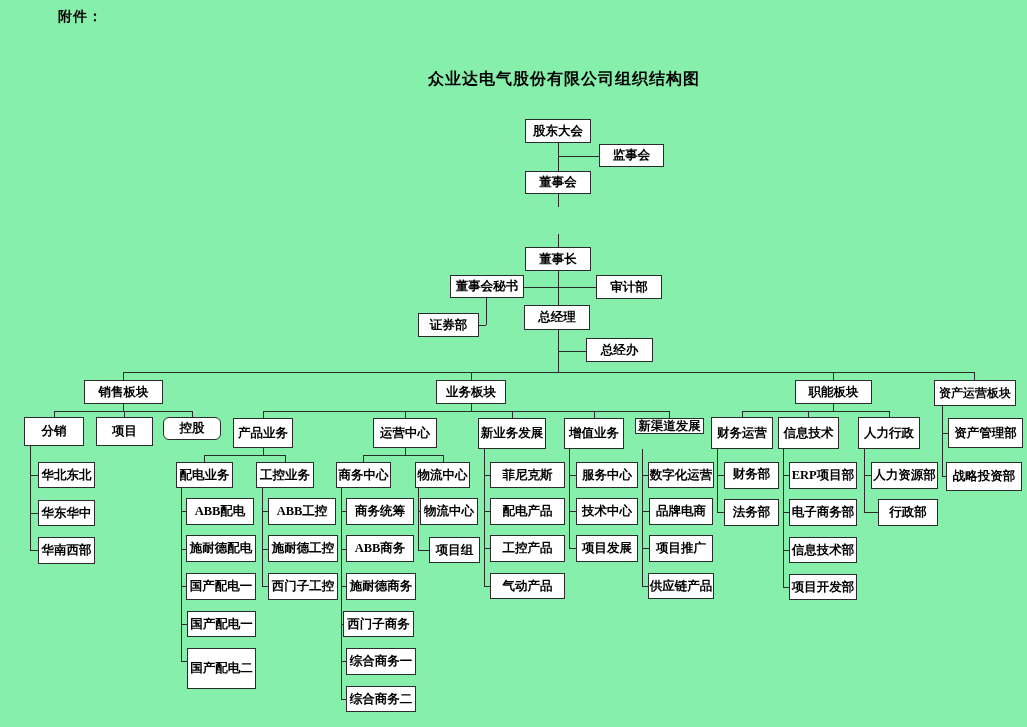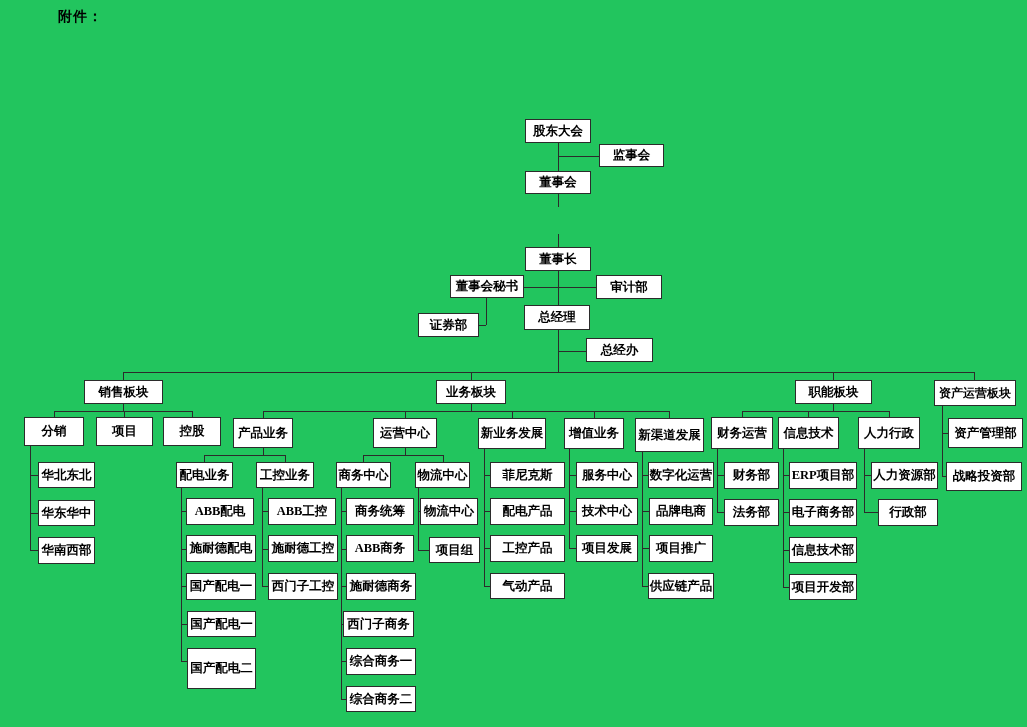--- a/index.html
+++ b/index.html
@@ -1,19 +1,19 @@
 <!DOCTYPE html>
 <html><head>
 <meta charset="utf-8">
 <style>
   html,body{margin:0;padding:0;background:#ffffff;}
   .page{
     position:relative;
     width:1027px;height:727px;
-    background:#22c55e;
+    background:#86efac;
     font-family:"Liberation Serif","DejaVu Serif",serif;
     color:#000;
     overflow:hidden;
   }
   .attachment{
     position:absolute;left:58px;top:8px;
     font-size:14px;font-weight:600;letter-spacing:1px;
   }
   .title{
     position:absolute;left:428px;top:69px;
@@ -33,20 +33,21 @@
     white-space:nowrap;overflow:hidden;
   }
   [data-name="org-node-committees"]{font-size:13px;letter-spacing:0.5px;}
   [data-name="org-node-asset-operation-segment"]{font-size:12px;}
 </style>
 </head>
 <body>
 
 <div class="page" data-name="document-page">
   <div class="attachment" data-name="attachment-label">附件：</div>
+  <div class="title" data-name="page-title">众业达电气股份有限公司组织结构图</div>
   <div class="canvas" data-name="org-chart-canvas">
     <svg data-name="connector-layer" width="1027" height="727" viewBox="0 0 1027 727" shape-rendering="crispEdges">
         <line x1="542" y1="142" x2="542" y2="171" stroke="#2b2b2b" data-name="connector-line"></line>
         <line x1="542" y1="156" x2="583" y2="156" stroke="#2b2b2b" data-name="connector-line"></line>
         <line x1="542" y1="193" x2="542" y2="207" stroke="#2b2b2b" data-name="connector-line"></line>
         <line x1="542" y1="234" x2="542" y2="247" stroke="#2b2b2b" data-name="connector-line"></line>
         <line x1="542" y1="271" x2="542" y2="305" stroke="#2b2b2b" data-name="connector-line"></line>
         <line x1="508" y1="287" x2="580" y2="287" stroke="#2b2b2b" data-name="connector-line"></line>
         <line x1="470" y1="298" x2="470" y2="325" stroke="#2b2b2b" data-name="connector-line"></line>
         <line x1="462" y1="325" x2="470" y2="325" stroke="#2b2b2b" data-name="connector-line"></line>
@@ -143,26 +144,26 @@
       <div class="node" data-name="org-node-audit-dept" style="left: 580px; top: 275px; width: 66px; height: 24px;">审计部</div>
       <div class="node" data-name="org-node-securities-dept" style="left: 402px; top: 313px; width: 61px; height: 24px;">证券部</div>
       <div class="node" data-name="org-node-general-manager" style="left: 508px; top: 305px; width: 66px; height: 25px;">总经理</div>
       <div class="node" data-name="org-node-gm-office" style="left: 570px; top: 338px; width: 67px; height: 24px;">总经办</div>
       <div class="node" data-name="org-node-sales-segment" style="left: 68px; top: 380px; width: 79px; height: 24px;">销售板块</div>
       <div class="node" data-name="org-node-business-segment" style="left: 420px; top: 380px; width: 70px; height: 24px;">业务板块</div>
       <div class="node" data-name="org-node-functional-segment" style="left: 779px; top: 380px; width: 77px; height: 24px;">职能板块</div>
       <div class="node" data-name="org-node-asset-operation-segment" style="left: 918px; top: 380px; width: 82px; height: 26px;">资产运营板块</div>
       <div class="node" data-name="org-node-distribution" style="left: 8px; top: 417px; width: 60px; height: 29px;">分销</div>
       <div class="node" data-name="org-node-project" style="left: 80px; top: 417px; width: 57px; height: 29px;">项目</div>
-      <div class="node" data-name="org-node-holding" style="left: 147px; top: 417px; width: 58px; height: 29px;">控股</div>
+      <div class="node" data-name="org-node-holding" style="left: 147px; top: 417px; width: 58px; height: 23px; border-radius: 6px;">控股</div>
       <div class="node" data-name="org-node-product-business" style="left: 217px; top: 418px; width: 60px; height: 30px;">产品业务</div>
       <div class="node" data-name="org-node-operations-center" style="left: 357px; top: 418px; width: 64px; height: 30px;">运营中心</div>
       <div class="node" data-name="org-node-new-business-dev" style="left: 462px; top: 418px; width: 68px; height: 31px;">新业务发展</div>
       <div class="node" data-name="org-node-value-added-business" style="left: 548px; top: 418px; width: 60px; height: 31px;">增值业务</div>
-      <div class="node" data-name="org-node-new-channel-dev" style="left: 619px; top: 418px; width: 69px; height: 34px;">新渠道发展</div>
+      <div class="node" data-name="org-node-new-channel-dev" style="left: 619px; top: 418px; width: 69px; height: 16px;">新渠道发展</div>
       <div class="node" data-name="org-node-finance-operations" style="left: 695px; top: 417px; width: 62px; height: 32px;">财务运营</div>
       <div class="node" data-name="org-node-information-technology" style="left: 762px; top: 417px; width: 61px; height: 32px;">信息技术</div>
       <div class="node" data-name="org-node-hr-admin" style="left: 842px; top: 417px; width: 62px; height: 32px;">人力行政</div>
       <div class="node" data-name="org-node-asset-management-dept" style="left: 932px; top: 418px; width: 75px; height: 30px;">资产管理部</div>
       <div class="node" data-name="org-node-north-china-northeast" style="left: 22px; top: 462px; width: 57px; height: 26px;">华北东北</div>
       <div class="node" data-name="org-node-east-china-central-china" style="left: 22px; top: 500px; width: 57px; height: 26px;">华东华中</div>
       <div class="node" data-name="org-node-south-china-west" style="left: 22px; top: 537px; width: 57px; height: 27px;">华南西部</div>
       <div class="node" data-name="org-node-power-distribution-business" style="left: 160px; top: 462px; width: 57px; height: 26px;">配电业务</div>
       <div class="node" data-name="org-node-industrial-control-business" style="left: 240px; top: 462px; width: 58px; height: 26px;">工控业务</div>
       <div class="node" data-name="org-node-abb-power-distribution" style="left: 170px; top: 498px; width: 68px; height: 27px;">ABB配电</div>
@@ -187,21 +188,21 @@
       <div class="node" data-name="org-node-power-products" style="left: 474px; top: 498px; width: 75px; height: 27px;">配电产品</div>
       <div class="node" data-name="org-node-industrial-control-products" style="left: 474px; top: 535px; width: 75px; height: 27px;">工控产品</div>
       <div class="node" data-name="org-node-pneumatic-products" style="left: 474px; top: 573px; width: 75px; height: 26px;">气动产品</div>
       <div class="node" data-name="org-node-service-center" style="left: 560px; top: 462px; width: 62px; height: 26px;">服务中心</div>
       <div class="node" data-name="org-node-technology-center" style="left: 560px; top: 498px; width: 62px; height: 27px;">技术中心</div>
       <div class="node" data-name="org-node-project-development" style="left: 560px; top: 535px; width: 62px; height: 27px;">项目发展</div>
       <div class="node" data-name="org-node-digital-operations" style="left: 632px; top: 462px; width: 66px; height: 26px;">数字化运营</div>
       <div class="node" data-name="org-node-brand-ecommerce" style="left: 633px; top: 498px; width: 64px; height: 27px;">品牌电商</div>
       <div class="node" data-name="org-node-project-promotion" style="left: 633px; top: 535px; width: 64px; height: 27px;">项目推广</div>
       <div class="node" data-name="org-node-supply-chain-products" style="left: 632px; top: 573px; width: 66px; height: 26px;">供应链产品</div>
-      <div class="node" data-name="org-node-finance-dept" style="left: 708px; top: 462px; width: 55px; height: 27px;">财务部</div>
+      <div class="node" data-name="org-node-finance-dept" style="left: 708px; top: 462px; width: 55px; height: 27px; font-family: Liberation Mono, monospace;">财务部</div>
       <div class="node" data-name="org-node-legal-dept" style="left: 708px; top: 499px; width: 55px; height: 27px;">法务部</div>
       <div class="node" data-name="org-node-erp-project-dept" style="left: 773px; top: 462px; width: 68px; height: 27px;">ERP项目部</div>
       <div class="node" data-name="org-node-e-commerce-dept" style="left: 773px; top: 499px; width: 68px; height: 27px;">电子商务部</div>
       <div class="node" data-name="org-node-info-tech-dept" style="left: 773px; top: 537px; width: 68px; height: 26px;">信息技术部</div>
       <div class="node" data-name="org-node-project-development-dept" style="left: 773px; top: 574px; width: 68px; height: 26px;">项目开发部</div>
       <div class="node" data-name="org-node-hr-dept" style="left: 855px; top: 462px; width: 67px; height: 27px;">人力资源部</div>
       <div class="node" data-name="org-node-admin-dept" style="left: 862px; top: 499px; width: 60px; height: 27px;">行政部</div>
       <div class="node" data-name="org-node-strategic-investment-dept" style="left: 930px; top: 462px; width: 76px; height: 29px;">战略投资部</div>
     </div>
 </div>

